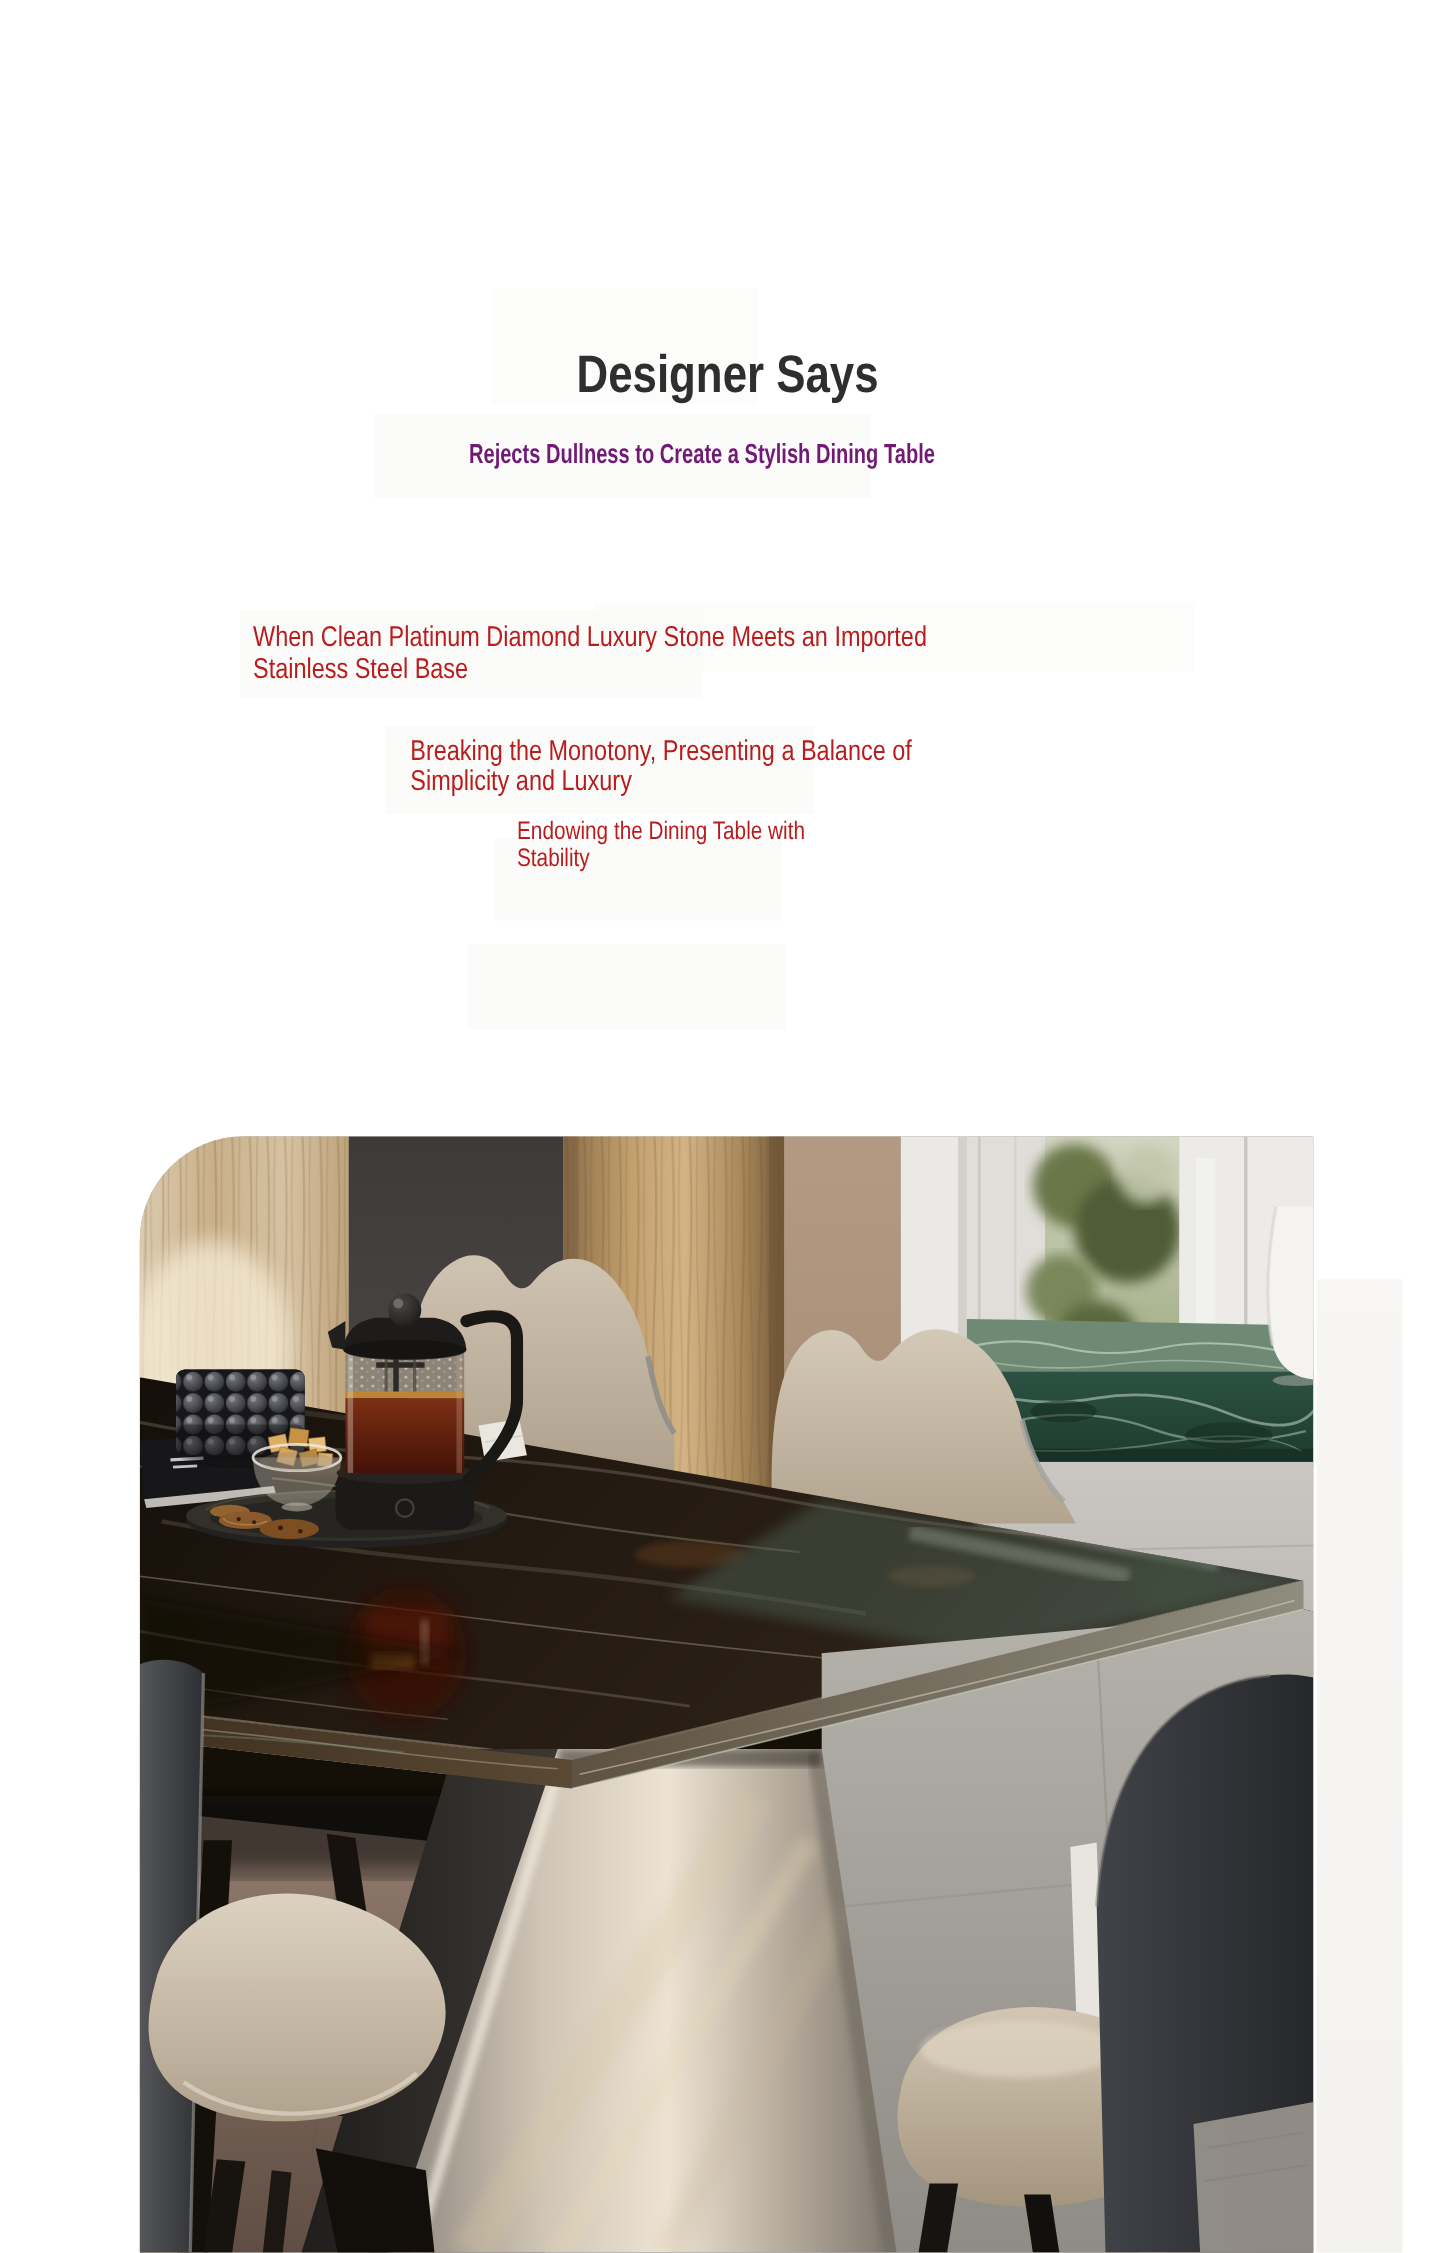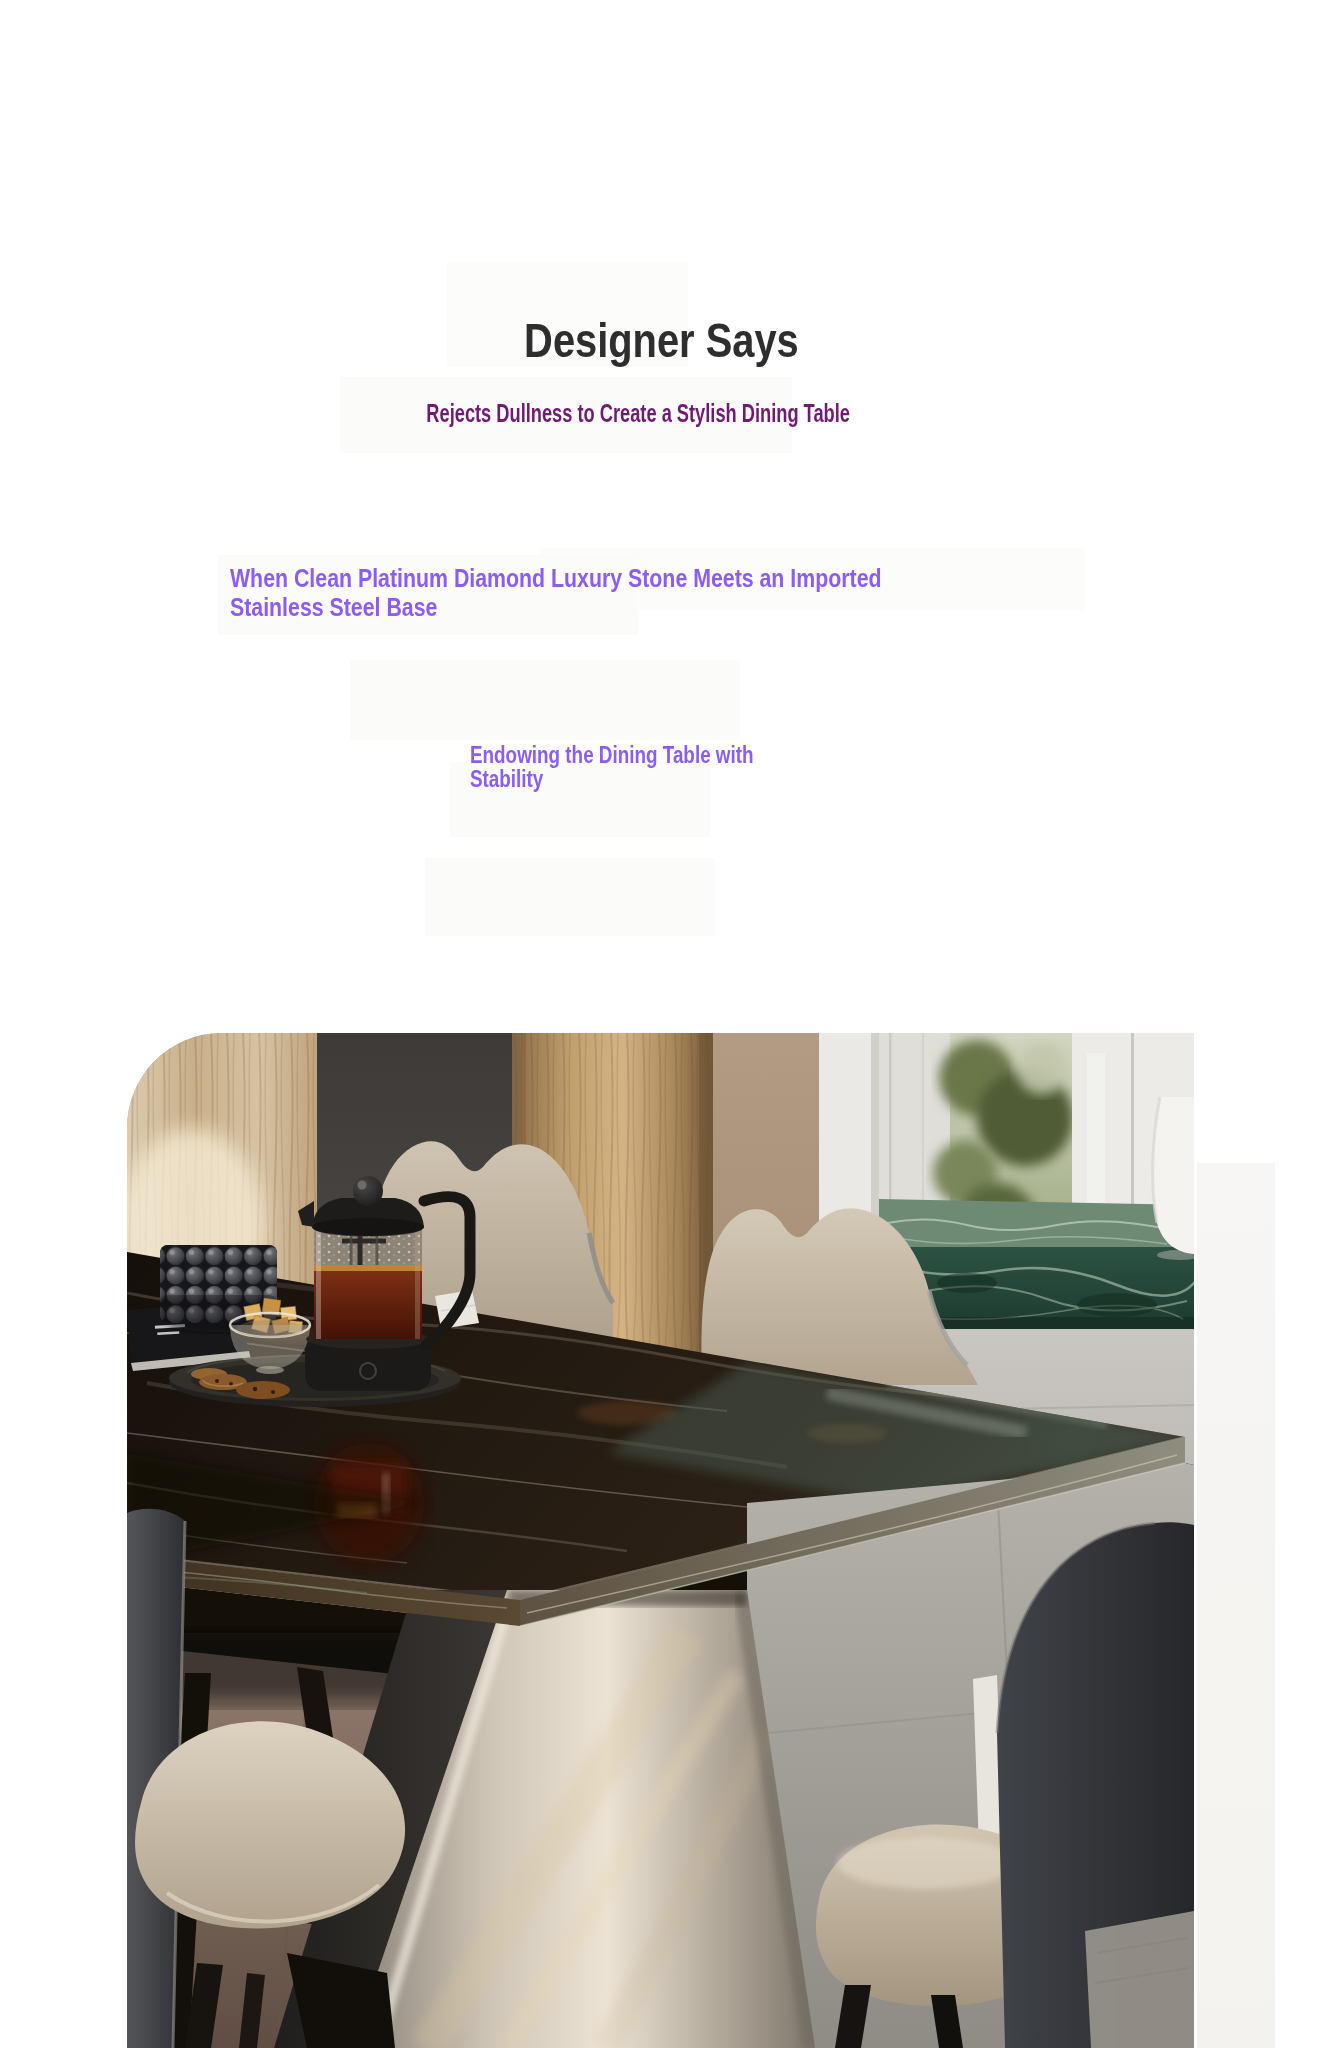--- a/index.html
+++ b/index.html
@@ -5,21 +5,21 @@
   html,body{margin:0;padding:0;background:#ffffff;}
   .page{position:relative;width:1322px;height:2048px;background:#ffffff;overflow:hidden;
         font-family:"Liberation Sans","DejaVu Sans",sans-serif;}
   .veil{position:absolute;background:#fbfbfa;}
   .title{position:absolute;left:0;top:283px;width:1322px;text-align:center;
          font-size:48px;line-height:52px;font-weight:bold;color:#2e2e2e;}
   .title .sq{display:inline-block;transform:scaleX(.83);transform-origin:center;white-space:nowrap;}
   .subtitle{position:absolute;left:348px;top:398px;width:520px;text-align:center;
             font-size:25px;line-height:30px;font-weight:bold;color:#701a75;}
   .subtitle .sq{display:inline-block;transform:scaleX(.73);transform-origin:center;white-space:nowrap;}
-  .stmt{position:absolute;font-weight:bold;color:#8b5cf6;}
+  .stmt{position:absolute;font-weight:normal;color:#b91c1c;}
   .stmt .line{display:block;}
   .stmt .sq{display:inline-block;transform:scaleX(.82);transform-origin:left center;white-space:nowrap;}
   .stmt1{left:230px;top:564px;font-size:26px;line-height:29px;}
   .stmt2{left:373px;top:669px;font-size:26px;line-height:27px;}
   .stmt3{left:470px;top:743px;font-size:23px;line-height:24px;}
   .stmt4{left:440px;top:866px;font-size:25px;line-height:27px;}
   .hero{position:absolute;left:127px;top:1033px;width:1067px;height:1015px;margin:0;
         border-radius:95px 0 0 0;overflow:hidden;background:#b9b2a6;}
   .hero svg{display:block;width:1067px;height:1015px;}
   .side-panel{position:absolute;left:1197px;top:1163px;width:78px;height:885px;
@@ -37,20 +37,24 @@
   <div class="veil" style="left:350px;top:660px;width:390px;height:80px"></div>
   <div class="veil" style="left:450px;top:762px;width:260px;height:75px"></div>
   <div class="veil" style="left:425px;top:858px;width:290px;height:78px"></div>
 
   <h1 class="title"><span class="sq">Designer Says</span></h1>
   <div class="subtitle"><span class="sq">Rejects Dullness to Create a Stylish Dining Table</span></div>
 
   <div class="stmt stmt1">
     <span class="line"><span class="sq">When Clean Platinum Diamond Luxury Stone Meets an Imported</span></span>
     <span class="line"><span class="sq">Stainless Steel Base</span></span>
+  </div>
+  <div class="stmt stmt2">
+    <span class="line"><span class="sq">Breaking the Monotony, Presenting a Balance of</span></span>
+    <span class="line"><span class="sq">Simplicity and Luxury</span></span>
   </div>
   <div class="stmt stmt3">
     <span class="line"><span class="sq">Endowing the Dining Table with</span></span>
     <span class="line"><span class="sq">Stability</span></span>
   </div>
   <div class="stmt stmt4">
   </div>
 
   <figure class="hero">
   <svg viewBox="0 0 1067 1015" xmlns="http://www.w3.org/2000/svg">

